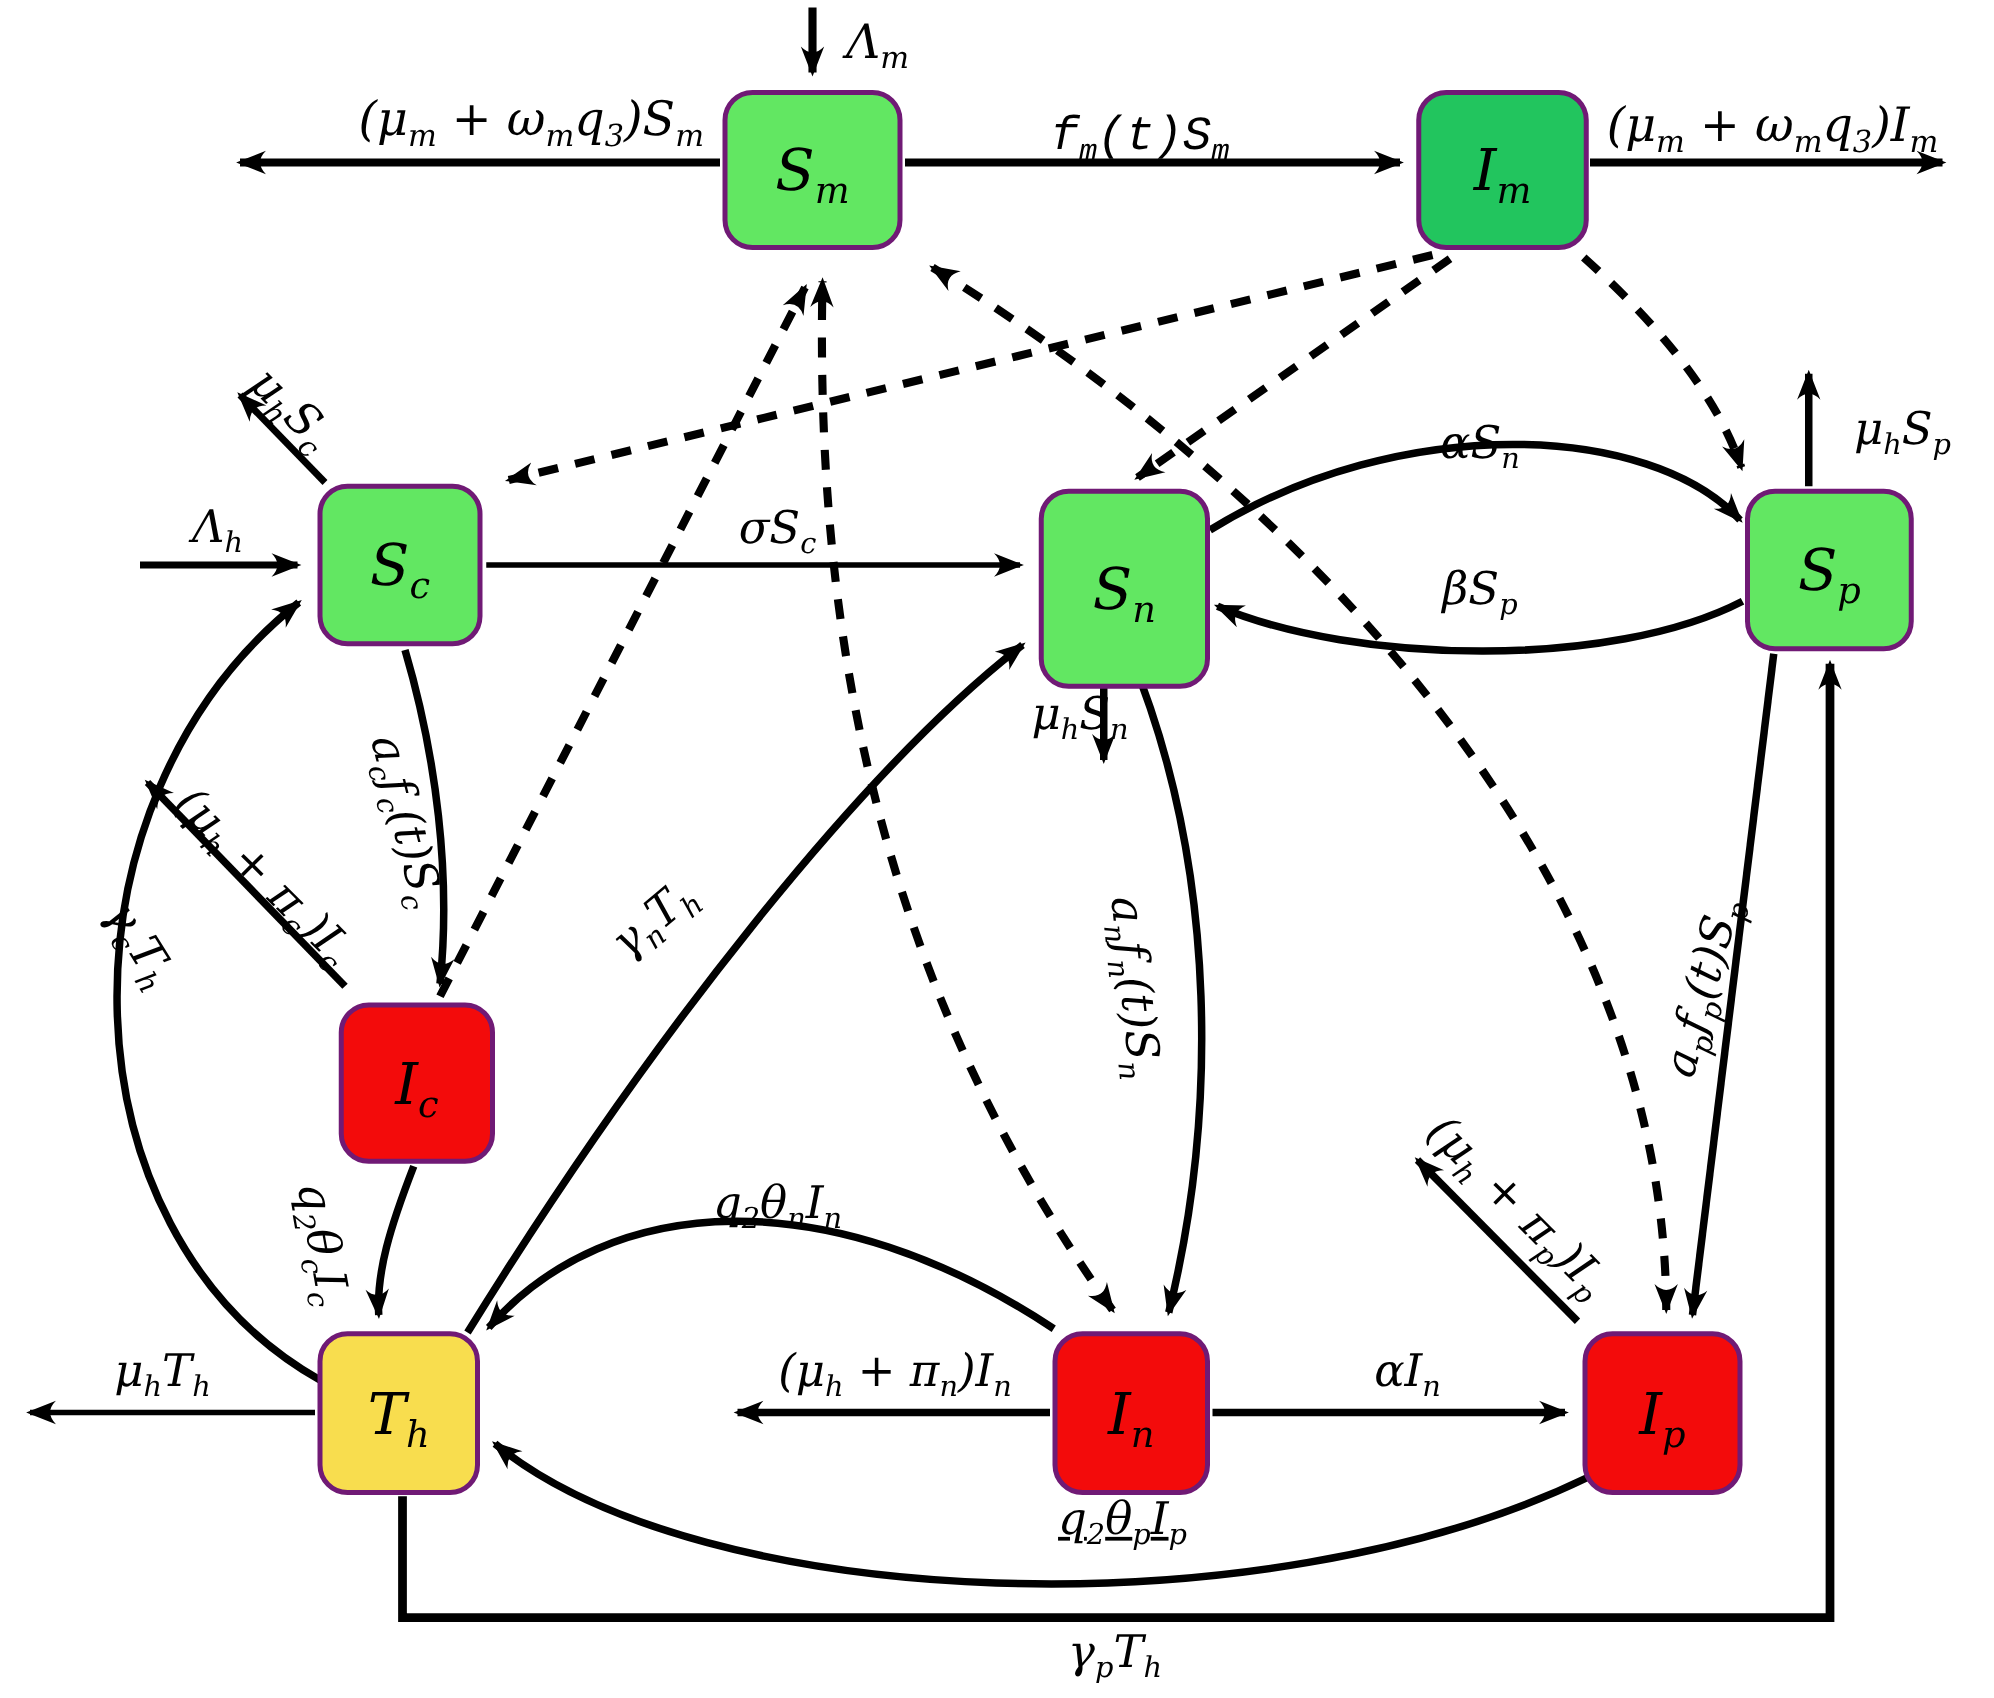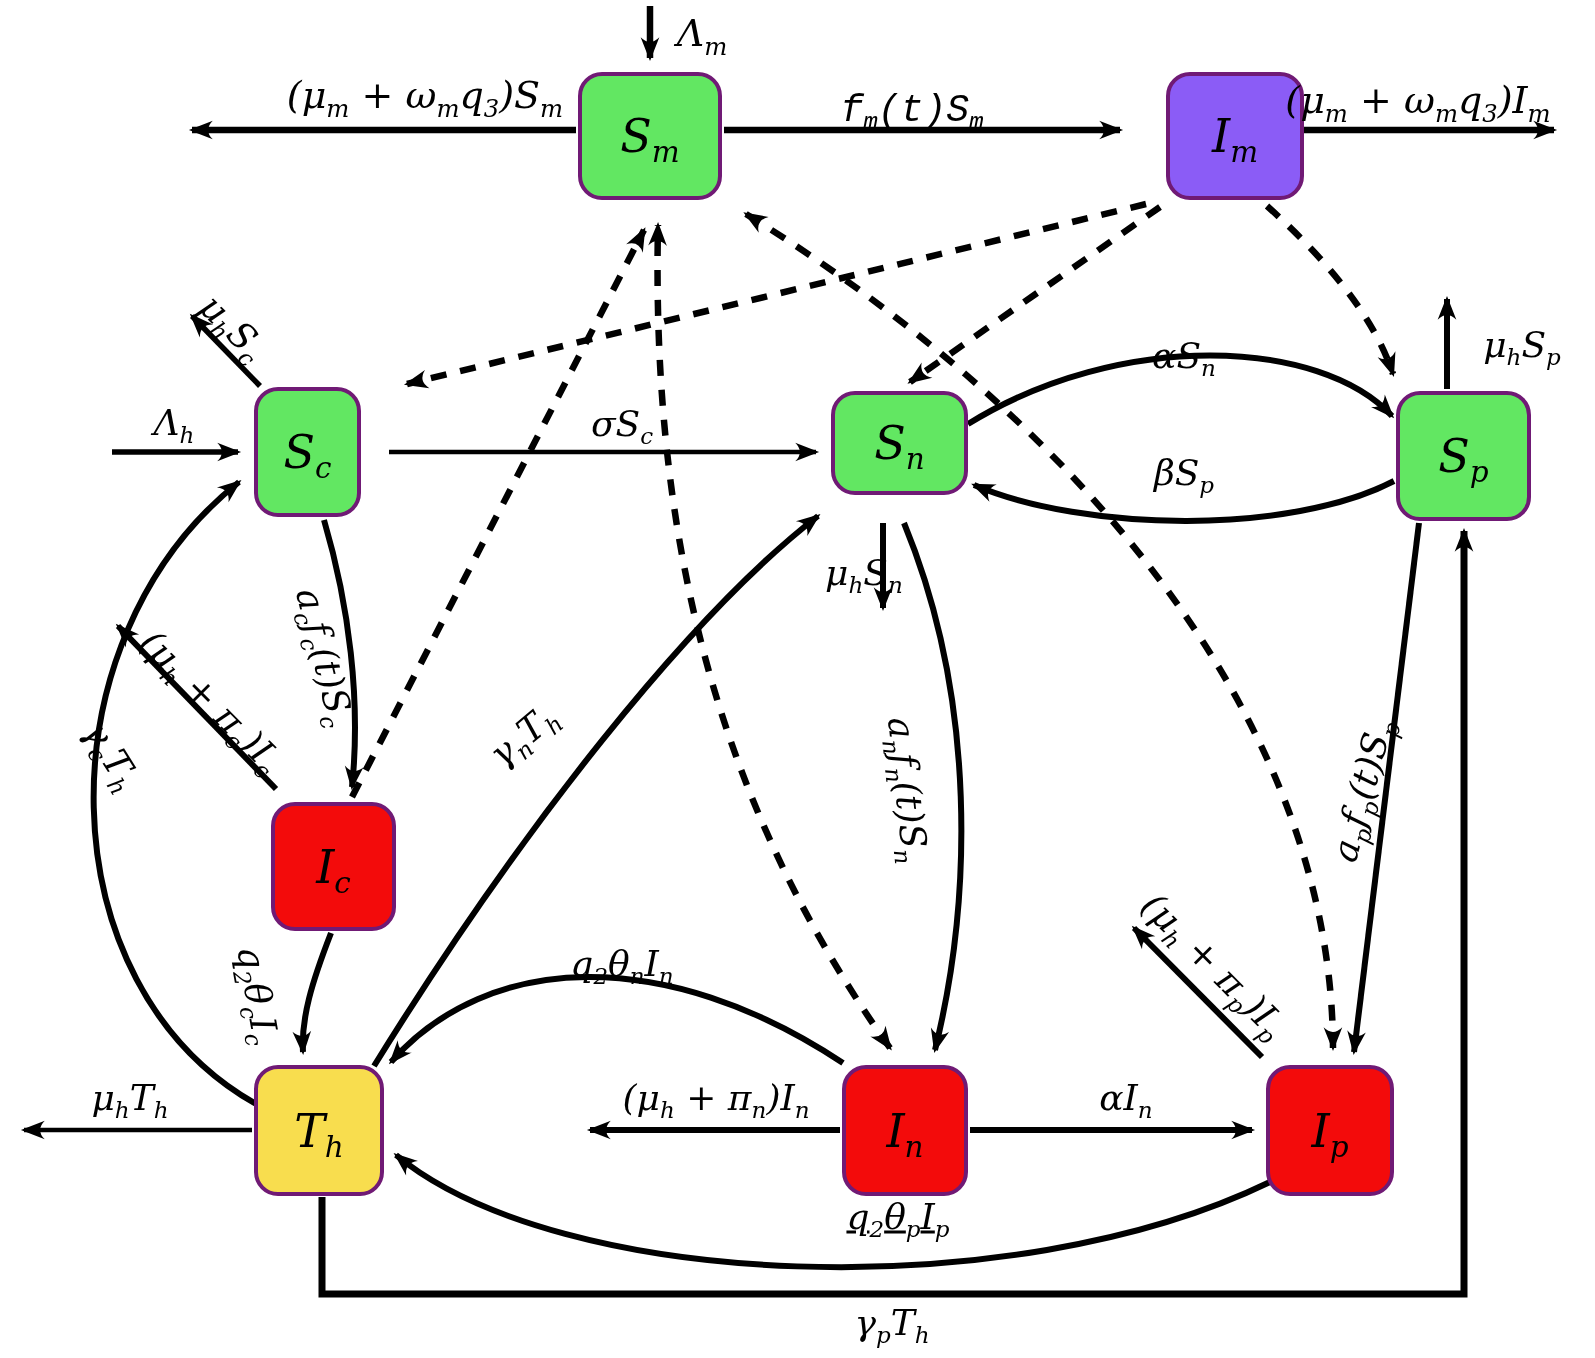--- a/index.html
+++ b/index.html
@@ -85,27 +85,27 @@
         <path marker-end="url(#ah)" d="M352,797 L644,230"></path>
         <path marker-start="url(#ah)" marker-end="url(#ah)" d="M890,1048 C702,785 652,505 658,225"></path>
         <path marker-start="url(#ah)" marker-end="url(#ah)" d="M746,214 C1048,400 1332,700 1333,1048"></path>
       </g>
     </g>
   </svg>
 
   <div class="node" style="left:578px;top:72px;width:144px;height:128px;background:#62e762;">
       <span>S<sub>m</sub></span>
     </div>
-  <div class="node" style="left:1166px;top:72px;width:138px;height:128px;background:#8b5cf6;">
+  <div class="node" style="left:1133px;top:72px;width:138px;height:128px;background:#22c55e;">
       <span>I<sub>m</sub></span>
     </div>
-  <div class="node" style="left:254px;top:387px;width:107px;height:130px;background:#62e762;">
+  <div class="node" style="left:254px;top:387px;width:132px;height:130px;background:#62e762;">
       <span>S<sub>c</sub></span>
     </div>
-  <div class="node" style="left:831px;top:391px;width:137px;height:104px;background:#62e762;">
+  <div class="node" style="left:831px;top:391px;width:137px;height:160px;background:#62e762;">
       <span>S<sub>n</sub></span>
     </div>
   <div class="node" style="left:1396px;top:391px;width:135px;height:130px;background:#62e762;">
       <span>S<sub>p</sub></span>
     </div>
   <div class="node" style="left:271px;top:802px;width:125px;height:129px;background:#f30b0b;">
       <span>I<sub>c</sub></span>
     </div>
   <div class="node" style="left:254px;top:1065px;width:130px;height:131px;background:#f8dd4e;">
       <span>T<sub>h</sub></span>

